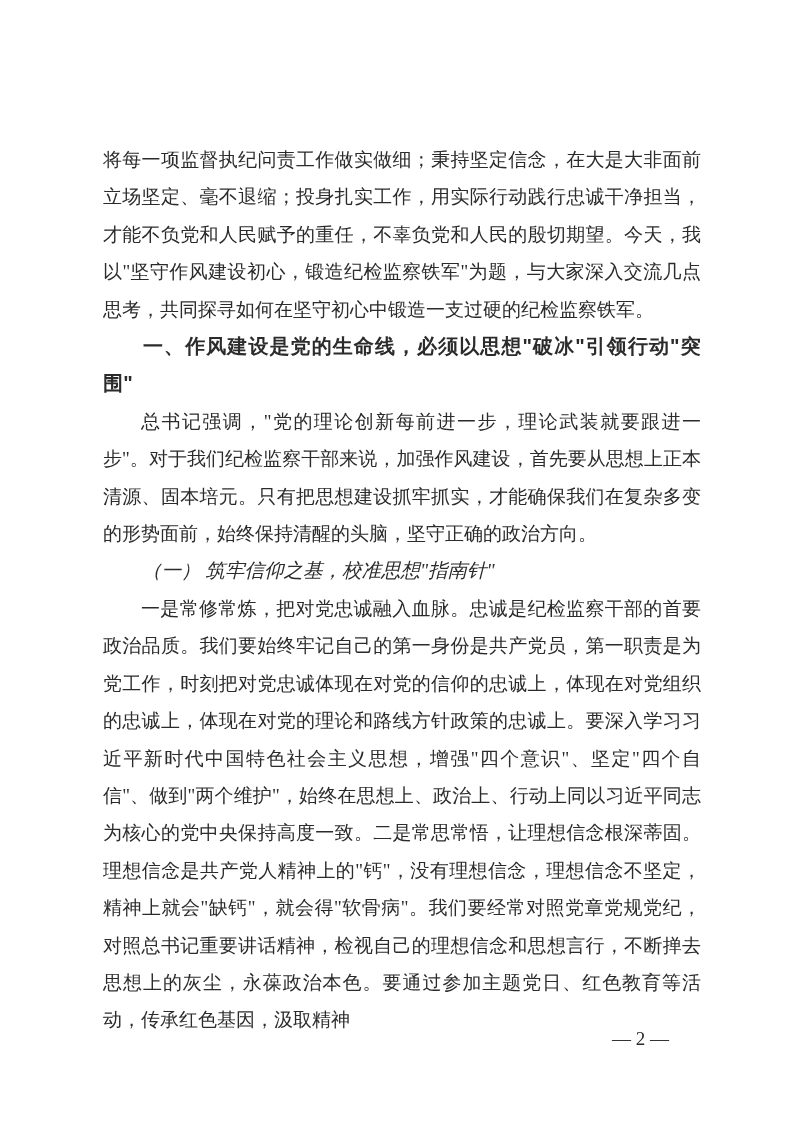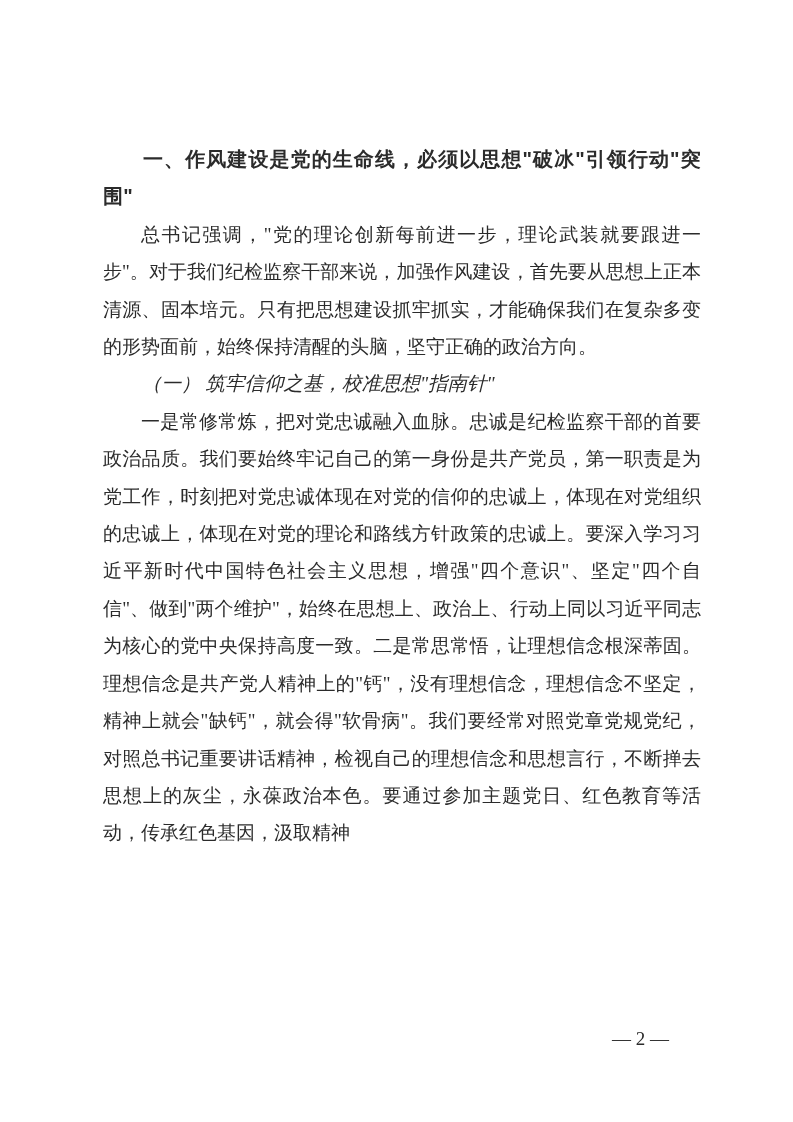--- a/index.html
+++ b/index.html
@@ -53,19 +53,20 @@
     line-height: 22px;
     color: #2b2b2b;
     font-family: "Liberation Serif", serif;
   }
 </style>
 </head>
 <body>
 
 <div class="page">
   <div class="content">
+    <p class="no-indent">将每一项监督执纪问责工作做实做细；秉持坚定信念，在大是大非面前立场坚定、毫不退缩；投身扎实工作，用实际行动践行忠诚干净担当，才能不负党和人民赋予的重任，不辜负党和人民的殷切期望。今天，我以"坚守作风建设初心，锻造纪检监察铁军"为题，与大家深入交流几点思考，共同探寻如何在坚守初心中锻造一支过硬的纪检监察铁军。</p>
     <p class="heading1">一、作风建设是党的生命线，必须以思想"破冰"引领行动"突围"</p>
     <p>总书记强调，"党的理论创新每前进一步，理论武装就要跟进一步"。对于我们纪检监察干部来说，加强作风建设，首先要从思想上正本清源、固本培元。只有把思想建设抓牢抓实，才能确保我们在复杂多变的形势面前，始终保持清醒的头脑，坚守正确的政治方向。</p>
     <p class="heading2">（一） 筑牢信仰之基，校准思想"指南针"</p>
     <p>一是常修常炼，把对党忠诚融入血脉。忠诚是纪检监察干部的首要政治品质。我们要始终牢记自己的第一身份是共产党员，第一职责是为党工作，时刻把对党忠诚体现在对党的信仰的忠诚上，体现在对党组织的忠诚上，体现在对党的理论和路线方针政策的忠诚上。要深入学习习近平新时代中国特色社会主义思想，增强"四个意识"、坚定"四个自信"、做到"两个维护"，始终在思想上、政治上、行动上同以习近平同志为核心的党中央保持高度一致。二是常思常悟，让理想信念根深蒂固。理想信念是共产党人精神上的"钙"，没有理想信念，理想信念不坚定，精神上就会"缺钙"，就会得"软骨病"。我们要经常对照党章党规党纪，对照总书记重要讲话精神，检视自己的理想信念和思想言行，不断掸去思想上的灰尘，永葆政治本色。要通过参加主题党日、红色教育等活动，传承红色基因，汲取精神</p>
   </div>
   <div class="page-footer">— 2 —</div>
 </div>
 
 </body></html>

